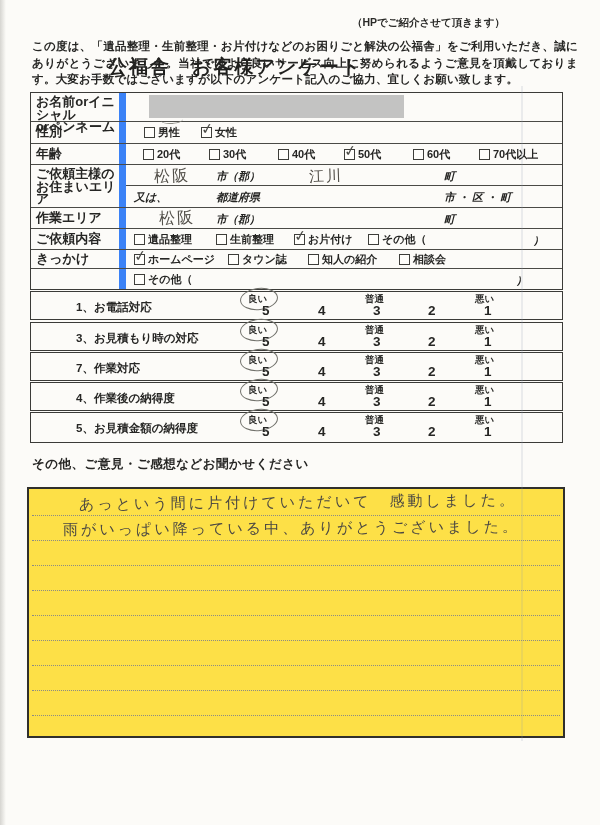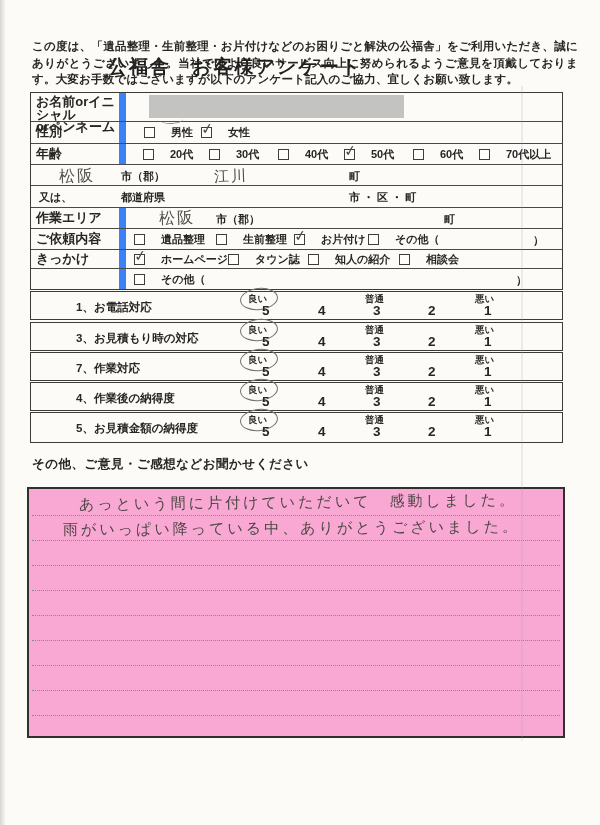--- a/index.html
+++ b/index.html
@@ -16,61 +16,62 @@
 
   .tbl{position:absolute;left:30px;top:92px;width:533px;border:1.6px solid #3b3b38;box-sizing:border-box;}
   .trow{position:relative;display:flex;border-bottom:1px solid #4a4a46;box-sizing:border-box;}
   .trow.last{border-bottom:none;}
   .lcell{flex:0 0 95px;width:95px;border-right:7px solid #3b82f6;padding:3px 0 0 5px;
          font-size:13px;font-weight:600;line-height:12.5px;box-sizing:border-box;}
   .lcell span{display:block;}
   .ccell{position:relative;flex:1;}
   .subrow{position:relative;box-sizing:border-box;}
 
-  .opt{position:absolute;top:3px;display:flex;align-items:center;gap:16px;
+  .opt{position:absolute;top:3px;display:flex;align-items:center;gap:3px;
        font-size:11px;font-weight:600;white-space:nowrap;}
   .cb{position:relative;width:11px;height:11px;border:1.3px solid #3e3e3a;background:#fffefb;
       display:inline-block;box-sizing:border-box;flex:0 0 11px;}
   .ck{position:absolute;left:-1px;top:-7px;font-style:normal;font-size:15px;line-height:15px;
       color:#4c4c48;transform:rotate(-8deg);font-weight:400;}
-  .ptxt{position:absolute;top:4px;font-size:11px;font-weight:600;white-space:nowrap;}
+  .ptxt{position:absolute;top:4px;font-size:11px;font-weight:600;white-space:nowrap;font-style:italic;}
   .hand{position:absolute;font-size:16px;color:#514e48;transform:rotate(-2deg);
         letter-spacing:2px;white-space:nowrap;}
   .redact{position:absolute;left:23px;top:2px;width:255px;height:23px;background:#c3c3c2;}
   .peek{position:absolute;left:35px;top:23px;width:22px;height:7px;
         border-bottom:1.5px solid #8d8d86;border-radius:50%;transform:rotate(-4deg);}
 
   .rate{position:absolute;left:30px;width:533px;height:29px;border:1.5px solid #3b3b38;
         box-sizing:border-box;background:transparent;overflow:visible;}
   .rlabel{position:absolute;left:45px;top:8px;font-size:11.5px;font-weight:600;white-space:nowrap;}
   .scale{position:absolute;top:1px;font-size:9.5px;font-weight:600;color:#2c2c2a;}
   .sgood{left:217px;} .snorm{left:334px;} .sbad{left:444px;}
   .num{position:absolute;top:11px;font-size:13.5px;font-weight:600;}
   .n5{left:231px;} .n4{left:287px;} .n3{left:342px;} .n2{left:397px;} .n1{left:453px;}
   .gcirc{position:absolute;left:209px;top:-4px;width:36px;height:20px;
          border:1.5px solid #71716b;border-radius:50%;transform:rotate(-6deg);}
 
   .cheading{position:absolute;left:32px;top:456px;font-size:12.5px;font-weight:700;letter-spacing:.5px;}
   .cbox{position:absolute;left:27px;top:487px;width:538px;height:251px;
-        border:2.5px solid #30302c;box-sizing:border-box;background:#f9a8d4;}
+        border:2.5px solid #30302c;box-sizing:border-box;background:#fde047;}
   .dline{position:absolute;left:3px;right:3px;height:0;border-bottom:1.7px dotted #8b8b85;}
   .hline1{position:absolute;left:50px;top:4px;font-size:15px;color:#4b4843;
           letter-spacing:3px;transform:rotate(-.6deg);white-space:nowrap;}
   .hline2{position:absolute;left:34px;top:30px;font-size:15px;color:#4b4843;
           letter-spacing:3px;transform:rotate(-.4deg);white-space:nowrap;}
   .footer{position:absolute;left:32px;top:752px;width:549px;font-size:11.5px;font-weight:600;
           line-height:16px;letter-spacing:.2px;text-align:justify;}
 </style>
 </head>
 <body>
 
 <div class="page">
   <div class="edge-l"></div>
 
   <div class="title">公福舎　お客様アンケート</div>
+  <div class="tnote">（HPでご紹介させて頂きます）</div>
   <div class="intro">この度は、「遺品整理・生前整理・お片付けなどのお困りごと解決の公福舎」をご利用いただき、誠にありがとうございました。当社ではより良いサービス向上に努められるようご意見を頂戴しております。大変お手数ではございますが以下のアンケート記入のご協力、宜しくお願い致します。</div>
 
   <div class="tbl">
 
     <div class="trow" style="height:29px">
       <div class="lcell">
         <span>お名前orイニシャル</span>
         <span>orペンネーム</span>
       </div>
       <div class="ccell">
@@ -121,20 +122,24 @@
           <span>60代</span>
         </span>
         <span class="opt" style="left:353px">
           <span class="cb"></span>
           <span>70代以上</span>
         </span>
       </div>
     </div>
 
     <div class="trow" style="height:43px">
+      <div class="lcell">
+        <span>ご依頼主様の</span>
+        <span>お住まいエリア</span>
+      </div>
       <div class="ccell">
         <div class="subrow" style="height:21px;border-bottom:1px solid #4a4a46">
           <span class="hand" style="left:28px;top:1px">松阪</span>
           <span class="ptxt" style="left:90px">市（郡）</span>
           <span class="hand" style="left:183px;top:2px;font-size:15px">江川</span>
           <span class="ptxt" style="left:318px">町</span>
         </div>
         <div class="subrow" style="height:21px">
           <span class="ptxt" style="left:8px">又は、</span>
           <span class="ptxt" style="left:90px">都道府県</span>

